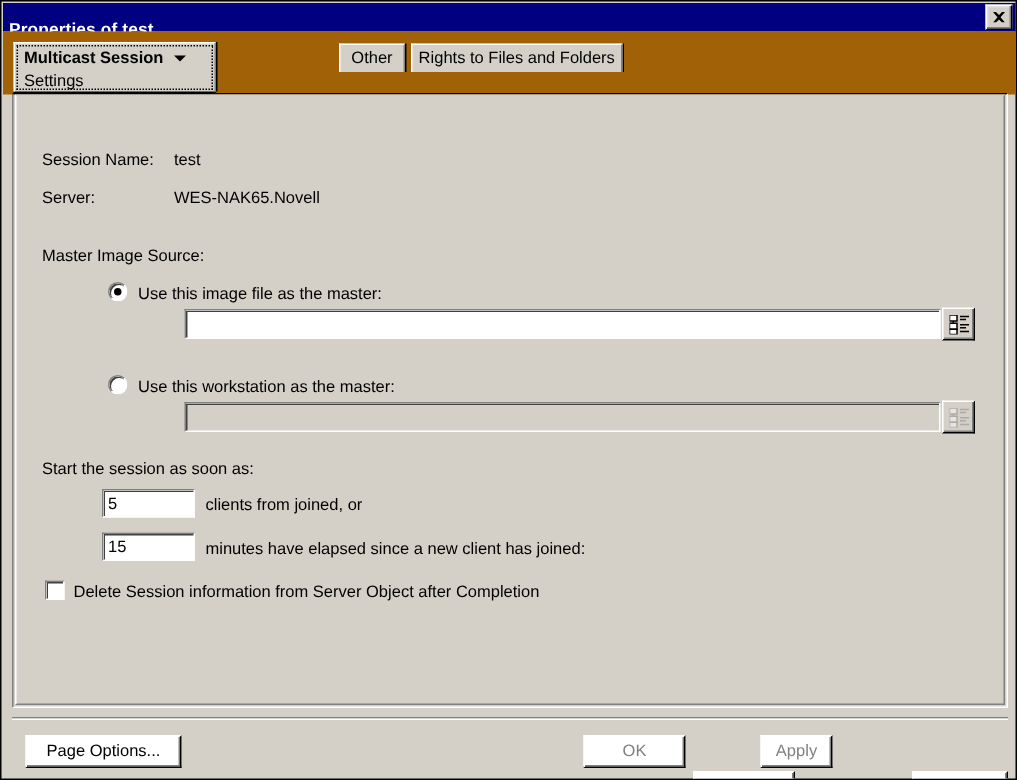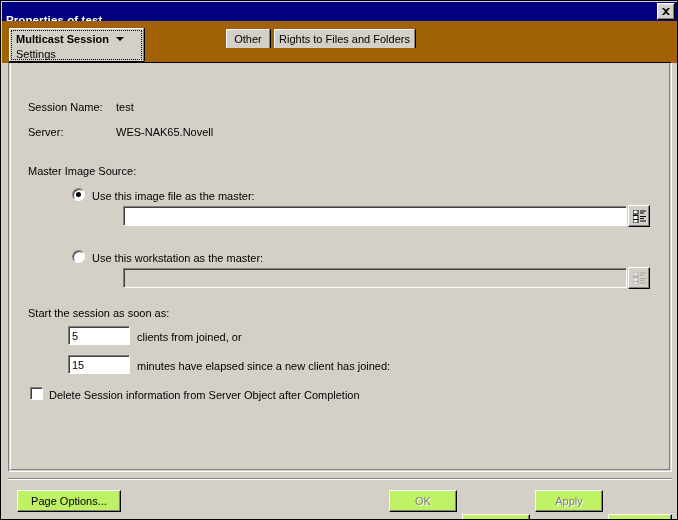--- a/index.html
+++ b/index.html
@@ -227,21 +227,21 @@
     border-bottom: 1px solid #ffffff;
     box-shadow: inset 1px 1px 0 #404040;
     cursor: default;
   }
 
   
   .btn {
     position: absolute;
     box-sizing: border-box;
     height: 22px;
-    background: #bef264;
+    background: #ffffff;
     border-top: 1px solid #ffffff;
     border-left: 1px solid #ffffff;
     border-right: 1px solid #000000;
     border-bottom: 1px solid #000000;
     box-shadow: inset -1px -1px 0 #808080;
     font-family: "Liberation Sans", sans-serif;
     font-size: 11px;
     color: #000000;
     display: flex;
     align-items: center;
@@ -362,17 +362,17 @@
   </div>
 
   <div id="bottom-divider"></div>
 
   <div class="btn" style="left:16px; top:489px; width:104px;">Page Options...</div>
 
   <div class="btn disabled" style="left:388px; top:489px; width:68px;">OK</div>
 
   <div class="btn" style="left:461px; top:513px; width:68px;">Cancel</div>
 
-  <div class="btn disabled" style="left:534px; top:489px; width:68px;">Apply</div>
+  <div class="btn disabled" style="left:506px; top:489px; width:48px;">Apply</div>
 
   <div class="btn" style="left:607px; top:513px; width:64px;">Help</div>
 
 </div>
 
 </body></html>

